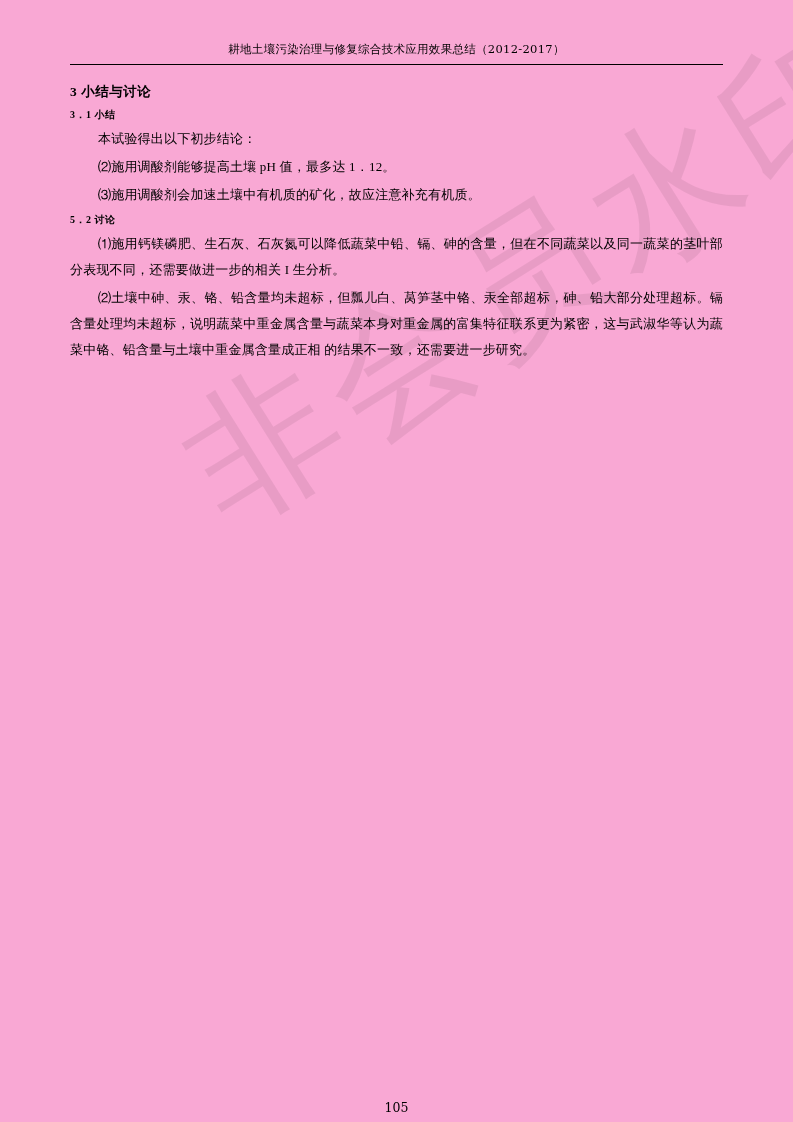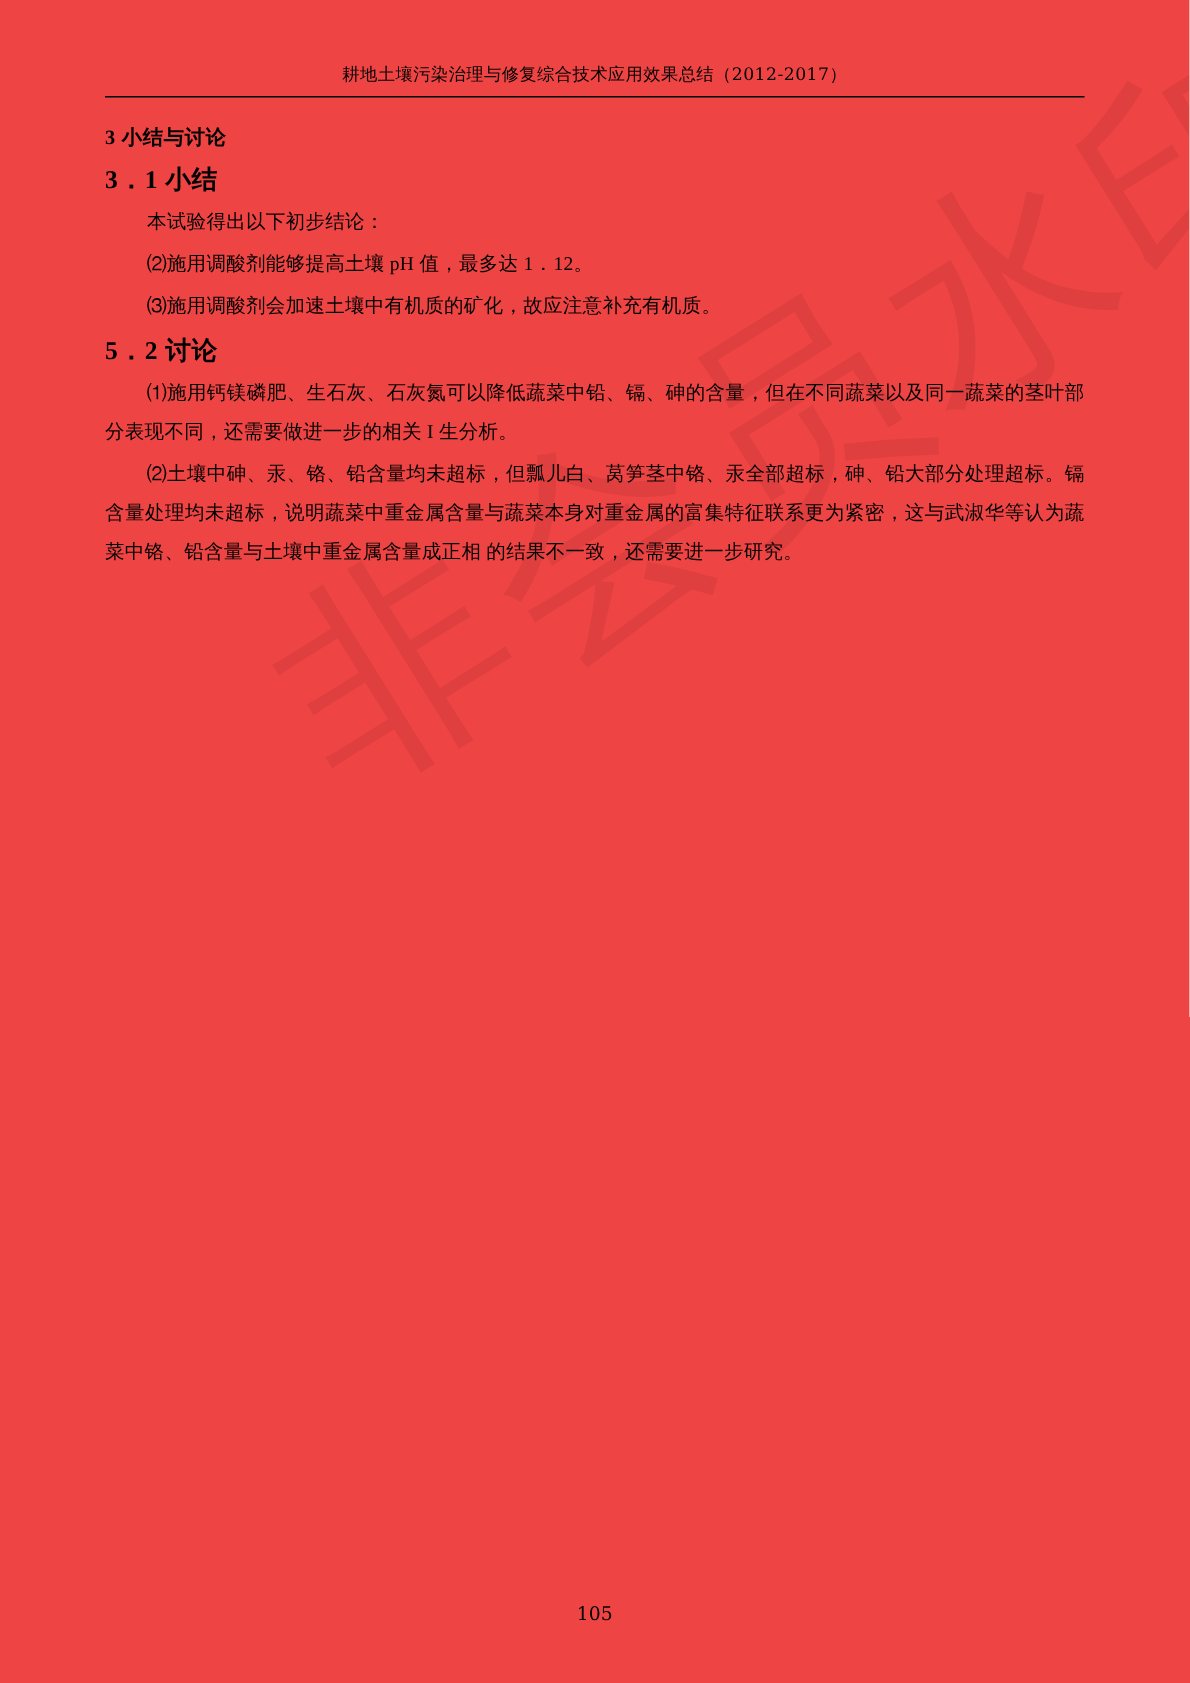--- a/index.html
+++ b/index.html
@@ -5,21 +5,21 @@
   html, body {
     margin: 0;
     padding: 0;
     background: #ffffff;
   }
   .page {
     position: relative;
     width: 793px;
     height: 1122px;
     margin: 0 auto;
-    background: #ef4444;
+    background: #f9a8d4;
     overflow: hidden;
     font-family: "DejaVu Serif", "Liberation Serif", serif;
     color: #000000;
   }
   .content {
     position: absolute;
     left: 70px;
     top: 0;
     width: 653px;
     height: 1122px;
@@ -49,21 +49,21 @@
     font-family: Liberation Serif, serif;
   }
   h2.sec {
     font-size: 13.5px;
     font-weight: bold;
     margin: 0 0 0 0;
     padding: 5px 0 3px 0;
     letter-spacing: 0.5px;
   }
   h3.subsec {
-    font-size: 17px;
+    font-size: 10px;
     font-weight: bold;
     margin: 0;
     padding: 4px 0 3px 0;
     letter-spacing: 0.5px;
   }
   p.para {
     font-size: 13px;
     line-height: 26px;
     margin: 0;
     padding: 1px 0 1px 0;
@@ -89,21 +89,21 @@
     color: rgba(0, 0, 0, 0.065);
     transform: rotate(-32deg);
     transform-origin: left top;
     white-space: nowrap;
     letter-spacing: 8px;
     font-weight: normal;
   }
   .pagenum {
     position: absolute;
     left: 0;
-    top: 1068px;
+    top: 1100px;
     width: 653px;
     text-align: center;
     font-size: 12.5px;
   }
 </style>
 </head>
 <body>
 
 <div class="page">
 

